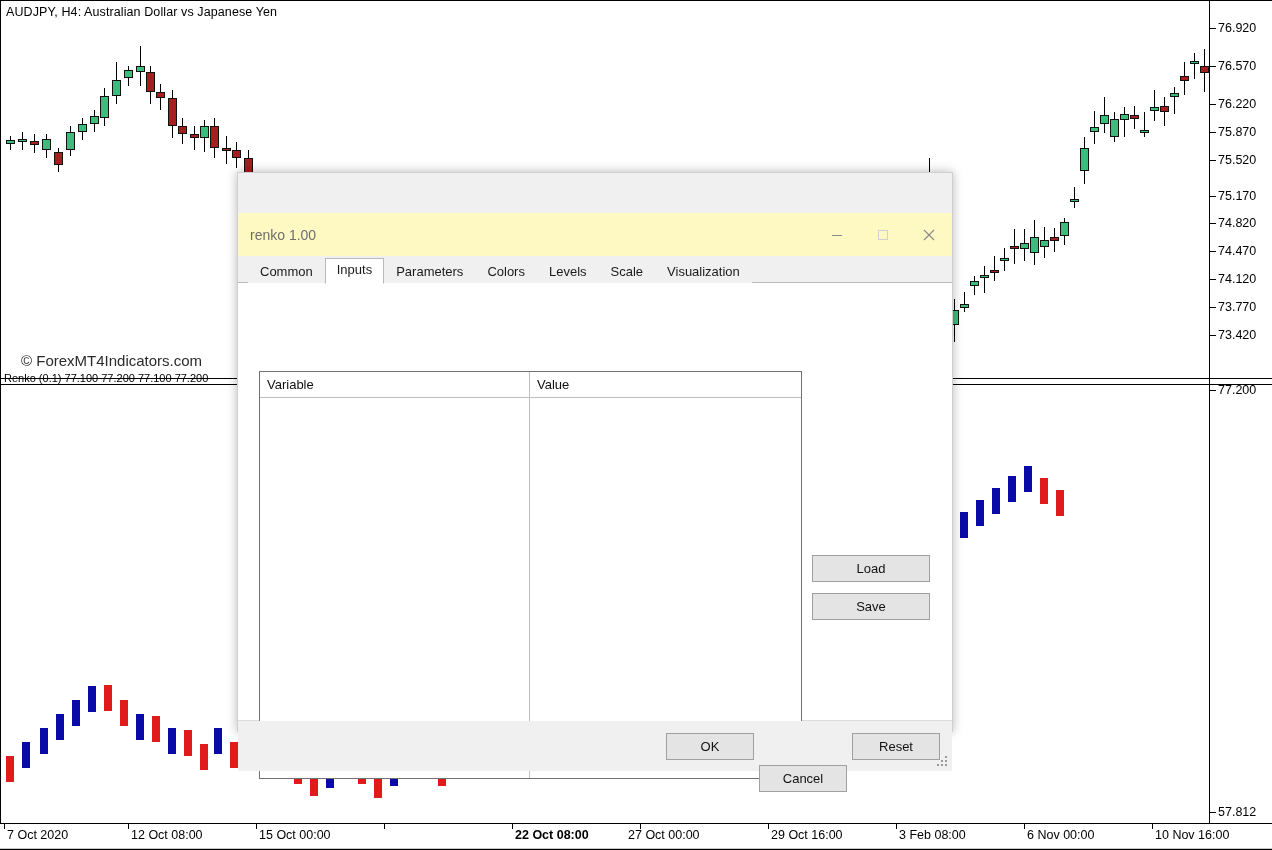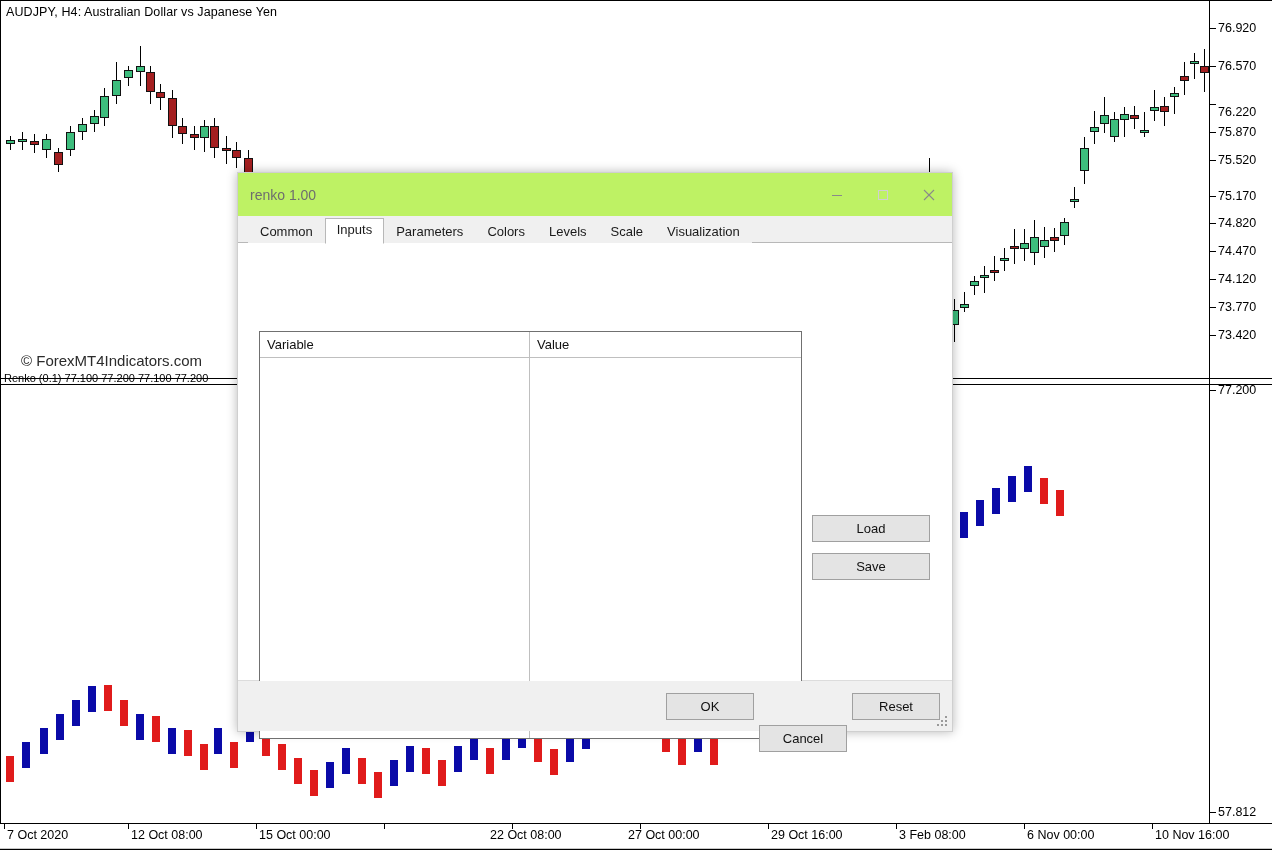--- a/index.html
+++ b/index.html
@@ -156,22 +156,23 @@
     left: 237px; top: 172px;
     width: 716px; height: 560px;
     background: #f0f0f0;
     border: 1px solid #cfcfcf;
     box-shadow: 0 0 10px rgba(0,0,0,0.28);
     font-family: "Liberation Sans", sans-serif;
   }
   .dlg-titlebar {
     position: relative;
     height: 44px;
-    background: #bef264;
+    background: #fef9c3;
     border-bottom: 1px solid #f0f0f0;
+    margin-top: 40px;
   }
   .dlg-title {
     position: absolute;
     left: 12px; top: 14px;
     font-size: 14px;
     color: #6e6e6e;
   }
   .dlg-btns {
     position: absolute;
     right: 0; top: 0;
@@ -498,21 +499,21 @@
         <div class="renko-block" style="left: 710px; top: 353px; width: 8px; height: 26px; background: rgb(224, 27, 27);"></div>
       </div>
 
     <div class="price-scale-sep"></div>
     <div class="price-scale" id="price-scale">
         <div class="price-tick" style="top: 28px;"></div>
         <div class="price-label" style="top: 28px;">76.920</div>
         <div class="price-tick" style="top: 66px;"></div>
         <div class="price-label" style="top: 66px;">76.570</div>
         <div class="price-tick" style="top: 104px;"></div>
-        <div class="price-label" style="top: 104px; margin-top: 8px;">76.220</div>
+        <div class="price-label" style="top: 104px;">76.220</div>
         <div class="price-tick" style="top: 132px;"></div>
         <div class="price-label" style="top: 132px;">75.870</div>
         <div class="price-tick" style="top: 160px;"></div>
         <div class="price-label" style="top: 160px;">75.520</div>
         <div class="price-tick" style="top: 196px;"></div>
         <div class="price-label" style="top: 196px;">75.170</div>
         <div class="price-tick" style="top: 223px;"></div>
         <div class="price-label" style="top: 223px;">74.820</div>
         <div class="price-tick" style="top: 251px;"></div>
         <div class="price-label" style="top: 251px;">74.470</div>
@@ -532,21 +533,21 @@
       <div class="time-axis-bottomline"></div>
     <div class="time-tick" style="left: 4px;"></div>
         <div class="time-label" style="left: 7px;">7 Oct 2020</div>
         <div class="time-tick" style="left: 128px;"></div>
         <div class="time-label" style="left: 131px;">12 Oct 08:00</div>
         <div class="time-tick" style="left: 256px;"></div>
         <div class="time-label" style="left: 259px;">15 Oct 00:00</div>
         <div class="time-tick" style="left: 384px;"></div>
         <div class="time-label" style="left: 387px; margin-top: 29px;">19 Oct 16:00</div>
         <div class="time-tick" style="left: 512px;"></div>
-        <div class="time-label" style="left: 490px;">22 Oct 08:00</div>
+        <div class="time-label" style="left: 515px; font-weight: bold;">22 Oct 08:00</div>
         <div class="time-tick" style="left: 640px;"></div>
         <div class="time-label" style="left: 628px;">27 Oct 00:00</div>
         <div class="time-tick" style="left: 768px;"></div>
         <div class="time-label" style="left: 771px;">29 Oct 16:00</div>
         <div class="time-tick" style="left: 896px;"></div>
         <div class="time-label" style="left: 899px;">3 Feb 08:00</div>
         <div class="time-tick" style="left: 1024px;"></div>
         <div class="time-label" style="left: 1027px;">6 Nov 00:00</div>
         <div class="time-tick" style="left: 1152px;"></div>
         <div class="time-label" style="left: 1155px;">10 Nov 16:00</div>

